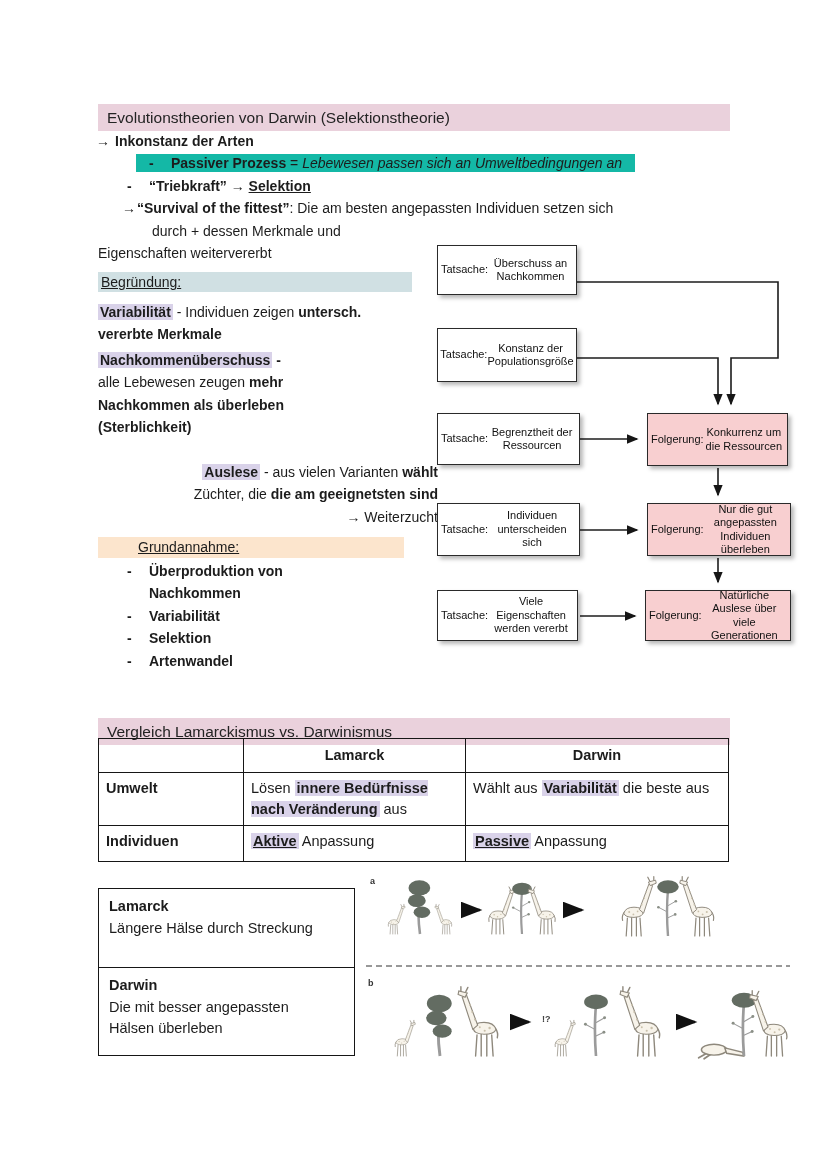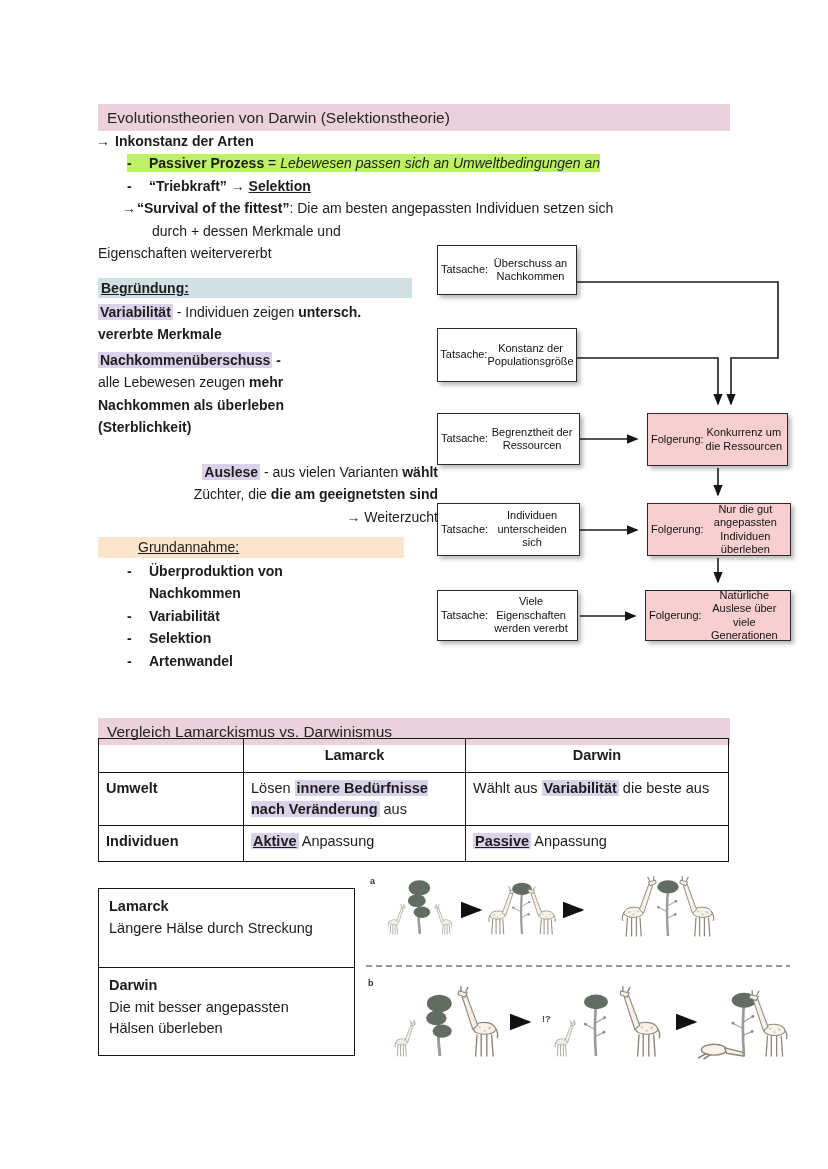--- a/index.html
+++ b/index.html
@@ -4,21 +4,21 @@
 <style>
   html,body{margin:0;padding:0;background:#fff;}
   .page{position:relative;width:828px;height:1169px;background:#ffffff;overflow:hidden;
         font-family:"Liberation Sans",sans-serif;color:#1c1c1c;font-size:14px;}
   .abs{position:absolute;}
   .b{font-weight:bold;}
   .i{font-style:italic;}
   .u{text-decoration:underline;}
   .banner{background:#ead1dc;width:632px;height:27px;line-height:27px;font-size:15.5px;
           padding-left:9px;box-sizing:border-box;color:#232323;}
-  .hl-green{background:#bef264;padding:1px 0;}
+  .hl-green{background:#14b8a6;padding:1px 13px;margin-left:9px;}
   .hl-purple{background:#d9d2e9;padding:0 2px;}
   .line{line-height:22.4px;white-space:nowrap;}
   .dashrow{padding-left:31px;}
   .dash-in{display:inline-block;width:22px;font-weight:bold;}
   .arrow-in{display:inline-block;width:19px;}
   .sec-head{box-sizing:border-box;padding-left:3px;font-size:14px;line-height:20px;}
   .hd-cyan{background:#d0e0e3;width:314px;}
   .hd-orange{background:#fce5cd;width:306px;padding-left:40px;}
   .galist .garow{line-height:22.4px;}
   .galist .gatext{display:inline-block;vertical-align:top;width:180px;font-weight:bold;line-height:22.4px;}
@@ -60,21 +60,21 @@
 
   <div class="abs" style="left:96px;top:130px;width:670px;">
     <div class="line"><span class="arrow-in">→ </span><span class="b">Inkonstanz der Arten</span></div>
     <div class="line dashrow"><span class="hl-green"><span class="dash-in">-</span><span class="b">Passiver Prozess</span><span> = </span><span class="i">Lebewesen passen sich an Umweltbedingungen an</span></span></div>
     <div class="line dashrow"><span class="dash-in">-</span><span class="b">“Triebkraft”</span><span class="b"> → </span><span class="b u">Selektion</span></div>
     <div class="line" style="padding-left:26px;"><span class="arrow-in" style="width:15px;">→ </span><span class="b">“Survival of the fittest”</span><span>: Die am besten angepassten Individuen setzen sich</span></div>
     <div class="line" style="padding-left:56px;">durch + dessen Merkmale und</div>
     <div class="line" style="padding-left:2px;">Eigenschaften weitervererbt</div>
   </div>
 
-  <div class="abs sec-head hd-cyan u" style="left:98px;top:278px;font-weight:bold;">Begründung:</div>
+  <div class="abs sec-head hd-cyan u" style="left:98px;top:272px;">Begründung:</div>
 
   <div class="abs" style="left:98px;top:301px;width:340px;">
     <div class="line"><span class="b hl-purple">Variabilität</span><span> - Individuen zeigen </span><span class="b">untersch.</span></div>
     <div class="line b">vererbte Merkmale</div>
   </div>
 
   <div class="abs" style="left:98px;top:349px;width:340px;">
     <div class="line"><span class="b hl-purple">Nachkommenüberschuss</span><span class="b"> -</span></div>
     <div class="line"><span>alle Lebewesen zeugen </span><span class="b">mehr</span></div>
     <div class="line b">Nachkommen als überleben</div>

